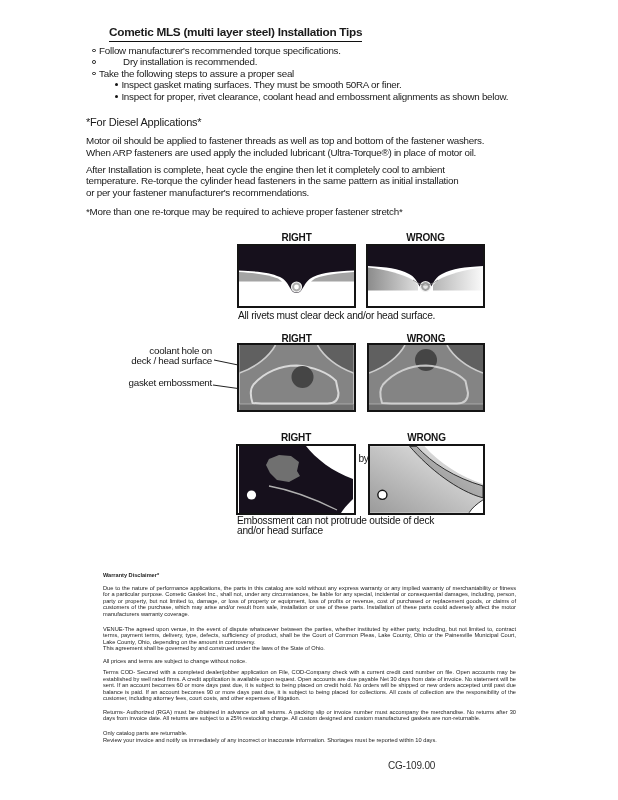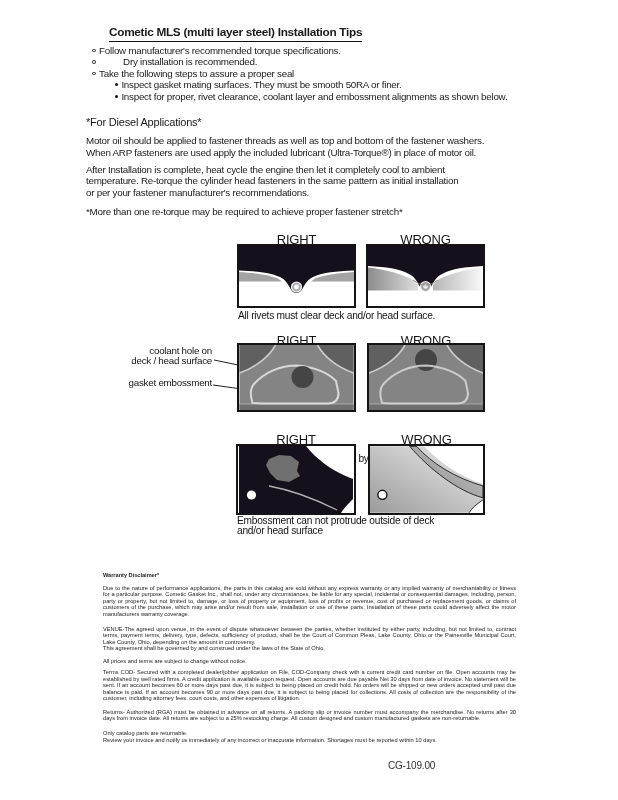--- a/index.html
+++ b/index.html
@@ -23,21 +23,21 @@
     display:inline-block; margin:3px 3.5px 0 0; flex:0 0 auto;
   }
   .marker-dot {
     width:3.4px; height:3.4px; background:#141414; border-radius:50%;
     display:inline-block; margin:3px 3px 0 0; flex:0 0 auto;
   }
 
   .diesel-heading { left:86px; top:116px; font-size:11px; font-weight:normal; letter-spacing:-0.2px; white-space:nowrap; }
   .body-para { left:86px; font-size:9.8px; letter-spacing:-0.25px; line-height:11.5px; white-space:pre-line; }
 
-  .diag-label { font-size:13px; font-weight:normal; letter-spacing:-0.2px; text-align:center; color:#141414; }
+  .diag-label { font-size:10px; font-weight:bold; letter-spacing:-0.2px; text-align:center; color:#141414; }
   .diag-box { border:2px solid #141414; background:#ffffff; }
   .diag-box svg { display:block; }
   .diag-caption { font-size:10.2px; letter-spacing:-0.25px; line-height:10.8px; color:#141414; white-space:pre-line; }
 
   .annot { font-size:9.8px; letter-spacing:-0.25px; line-height:10.4px; text-align:right; color:#141414; white-space:pre-line; }
 
   .warranty { left:103px; top:572px; width:413px; color:#232323; }
   .warranty .w-head { font-size:5.6px; font-weight:bold; margin-bottom:6.5px; letter-spacing:0; }
   .warranty .w-para { font-size:5.7px; line-height:6.5px; text-align:justify; letter-spacing:0; }
   .w-mb8 { margin-bottom:8.5px; }
@@ -65,21 +65,21 @@
   <div class="abs bullet-row" style="left:92px; top:68.5px;">
     <span class="marker-circle"></span>
     <span>Take the following steps to assure a proper seal</span>
   </div>
   <div class="abs bullet-row" style="left:115px; top:80px;">
     <span class="marker-dot"></span>
     <span>Inspect gasket mating surfaces.  They must be smooth 50RA or finer.</span>
   </div>
   <div class="abs bullet-row" style="left:115px; top:91.5px;">
     <span class="marker-dot"></span>
-    <span>Inspect for proper, rivet clearance, coolant layer and embossment alignments as shown below.</span>
+    <span>Inspect for proper, rivet clearance, coolant head and embossment alignments as shown below.</span>
   </div>
 
   <div class="abs diesel-heading">*For Diesel Applications*</div>
   <div class="abs body-para" style="top:135px;">Motor oil should be applied to fastener threads as well as top and bottom of the fastener washers.
 When ARP fasteners are used apply the included lubricant (Ultra-Torque®) in place of motor oil.</div>
   <div class="abs body-para" style="top:163.5px;">After Installation is complete, heat cycle the engine then let it completely cool to ambient
 temperature. Re-torque the cylinder head fasteners in the same pattern as initial installation
 or per your fastener manufacturer's recommendations.</div>
   <div class="abs body-para" style="top:206px;">*More than one re-torque may be required to achieve proper fastener stretch*</div>
 

